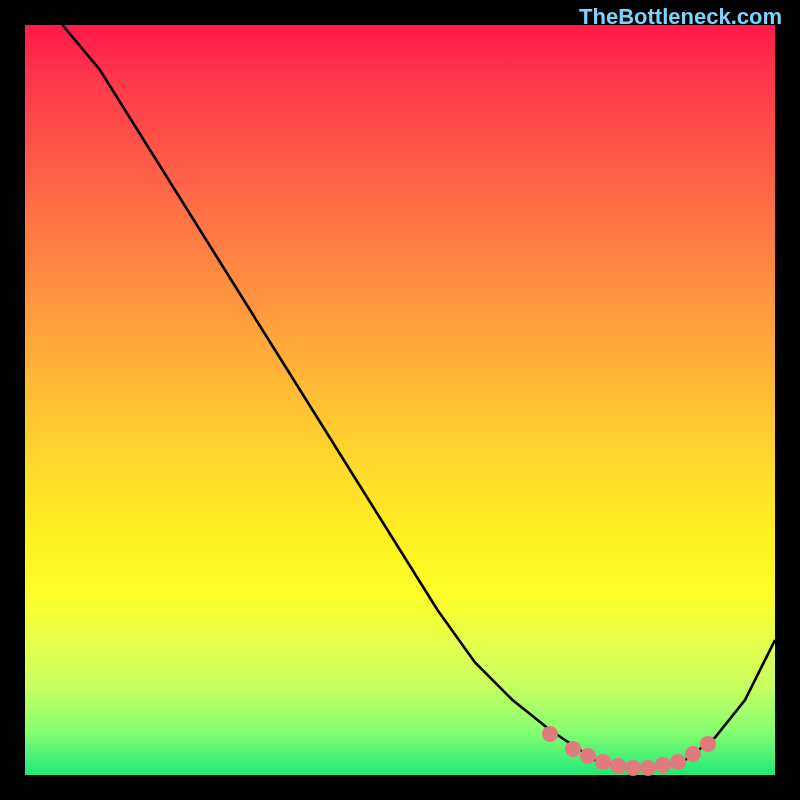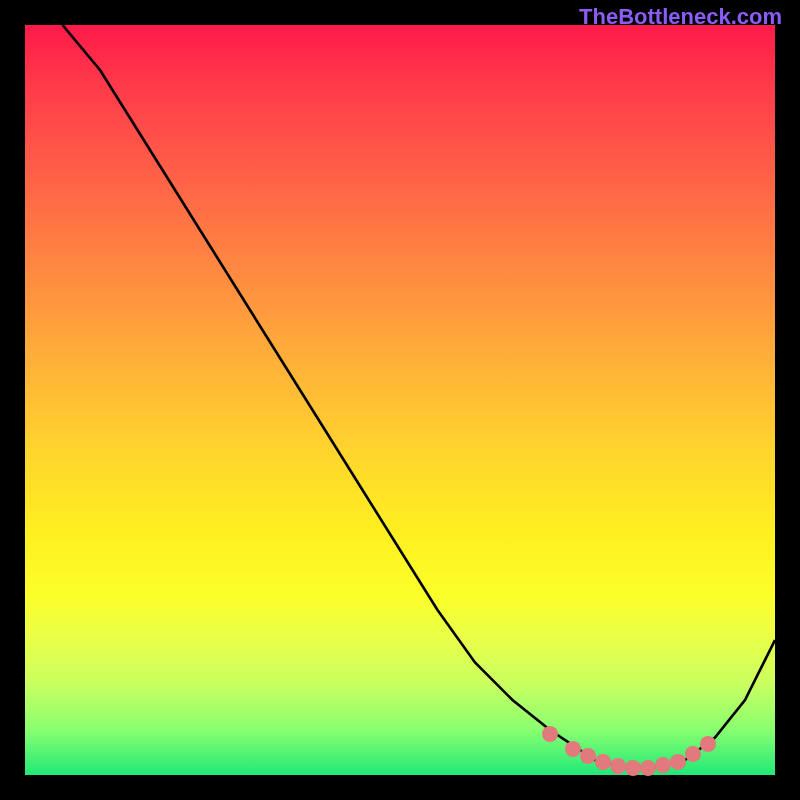--- a/index.html
+++ b/index.html
@@ -7,21 +7,21 @@
     width: 800px;
     height: 800px;
     background: #000;
     position: relative;
     font-family: Arial, sans-serif;
   }
   .attribution {
     position: absolute;
     top: 4px;
     right: 18px;
-    color: #8b5cf6;
+    color: #7dd3fc;
     font-size: 22px;
     font-weight: bold;
     z-index: 10;
   }
   .plot-area {
     position: absolute;
     left: 25px;
     top: 25px;
     width: 750px;
     height: 750px;

